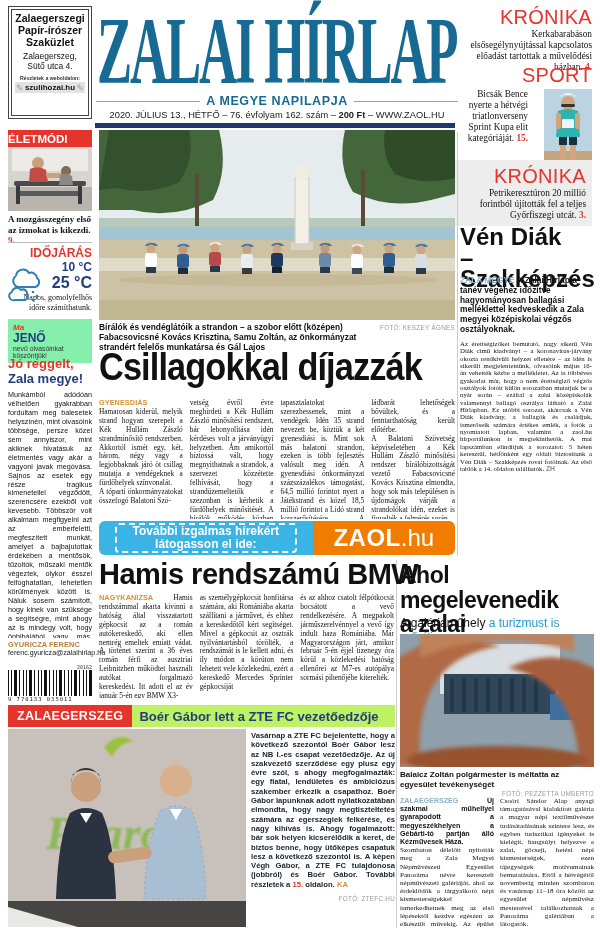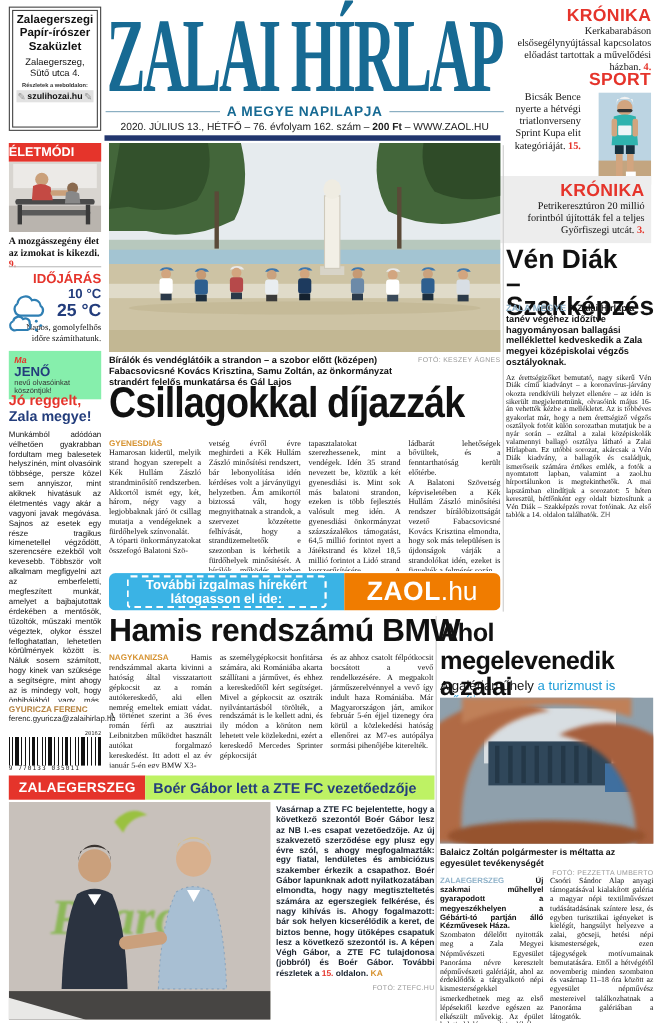--- a/index.html
+++ b/index.html
@@ -28,21 +28,21 @@
   #logo{left:96px;top:0;width:362px;height:94px;display:flex;align-items:flex-end;justify-content:center;overflow:visible}
   #logo span{font-family:"Liberation Serif",serif;font-weight:bold;color:#176a93;font-size:96px;
              line-height:86px;letter-spacing:-4px;white-space:nowrap;transform:scaleX(.55);transform-origin:bottom center}
   #tagline{left:96px;top:94px;width:362px;display:flex;align-items:center;gap:6px}
   #tagline .rule{flex:1;height:1px;background:#7fa7bc}
   #tagline .t{color:#176a93;font-family:"Liberation Sans",sans-serif;font-weight:bold;font-size:12.5px;letter-spacing:.6px}
   #dateline{left:96px;top:110px;width:362px;text-align:center;font-family:"Liberation Sans",sans-serif;font-size:9.3px;color:#222}
   #navyrule{left:95px;top:123px;width:360px;height:5px;background:#22366e}
 
   
-  .sec-title{color:#e5342b;font-family:"Liberation Sans",sans-serif;font-weight:bold;font-size:16px;letter-spacing:.3px}
+  .sec-title{color:#e5342b;font-family:"Liberation Sans",sans-serif;font-weight:normal;font-size:20px;letter-spacing:.3px}
   .sec-text{font-size:9.3px;line-height:11px}
   .sec-text b{color:#e5342b}
   #k1{left:460px;top:6px;width:132px;text-align:right}
   #sportsec{left:460px;top:64px;width:132px;text-align:right}
   #sportrow{display:flex;gap:16px;margin-top:2px}
   #sportrow .txt{flex:1;text-align:right}
   #k2{left:454px;top:160px;width:138px;background:#ededed;box-sizing:border-box;padding:5px 6px;text-align:right}
   #vd-head{left:460px;top:226px;width:132px;font-family:"Liberation Sans",sans-serif;font-weight:bold;
            font-size:24px;line-height:21px;color:#111}
   #vd-lead{left:460px;top:276px;width:132px;font-family:"Liberation Sans",sans-serif;font-weight:bold;
@@ -219,21 +219,21 @@
     <rect x="8" y="39" width="4" height="18" fill="#3a3a3a"></rect>
     <rect x="70" y="39" width="4" height="18" fill="#3a3a3a"></rect>
     <circle cx="30" cy="16" r="6" fill="#caa07a"></circle>
     <path d="M22 22 q8 -4 16 1 l2 12 h-19 z" fill="#c44a44"></path>
     <rect x="38" y="26" width="18" height="5" fill="#caa07a" rx="2"></rect>
     <circle cx="58" cy="24" r="5" fill="#8a6a4f"></circle>
     <path d="M52 28 q6 -3 12 1 l1 9 h-14 z" fill="#888"></path>
   </svg>
 
   <div id="gymcap" class="abs">
-    <span>A mozgásszegény élet az izmokat is kikezdi. </span><b>9.</b>
+    <span>A mozgásszegény első az izmokat is kikezdi. </span><b>9.</b>
   </div>
   <div id="lrdiv1" class="abs"></div>
 
   <div id="weather" class="abs">
     <div class="wt">IDŐJÁRÁS</div>
     <div class="t1">10 °C</div>
     <div class="t2">25 °C</div>
     <div class="desc">Napos, gomolyfelhős időre számíthatunk.</div>
   </div>
   <svg id="wicon" class="abs" viewBox="0 0 36 42">

